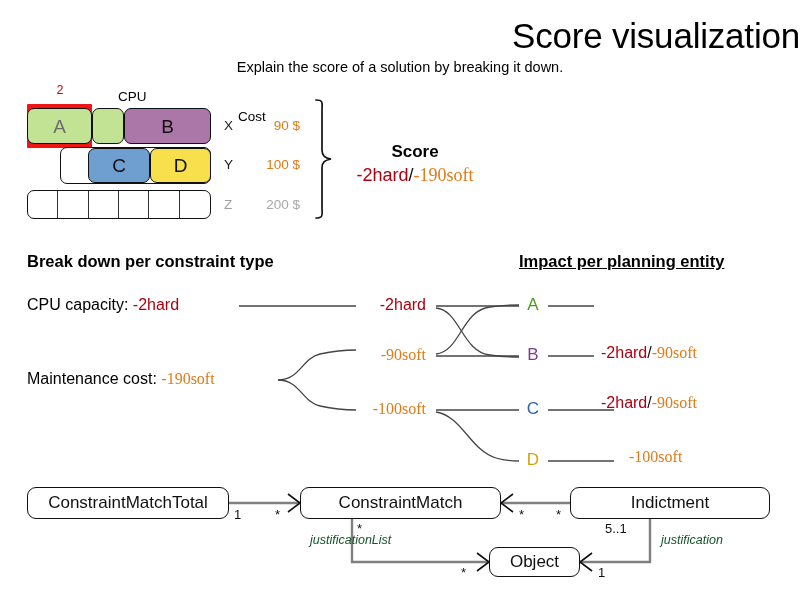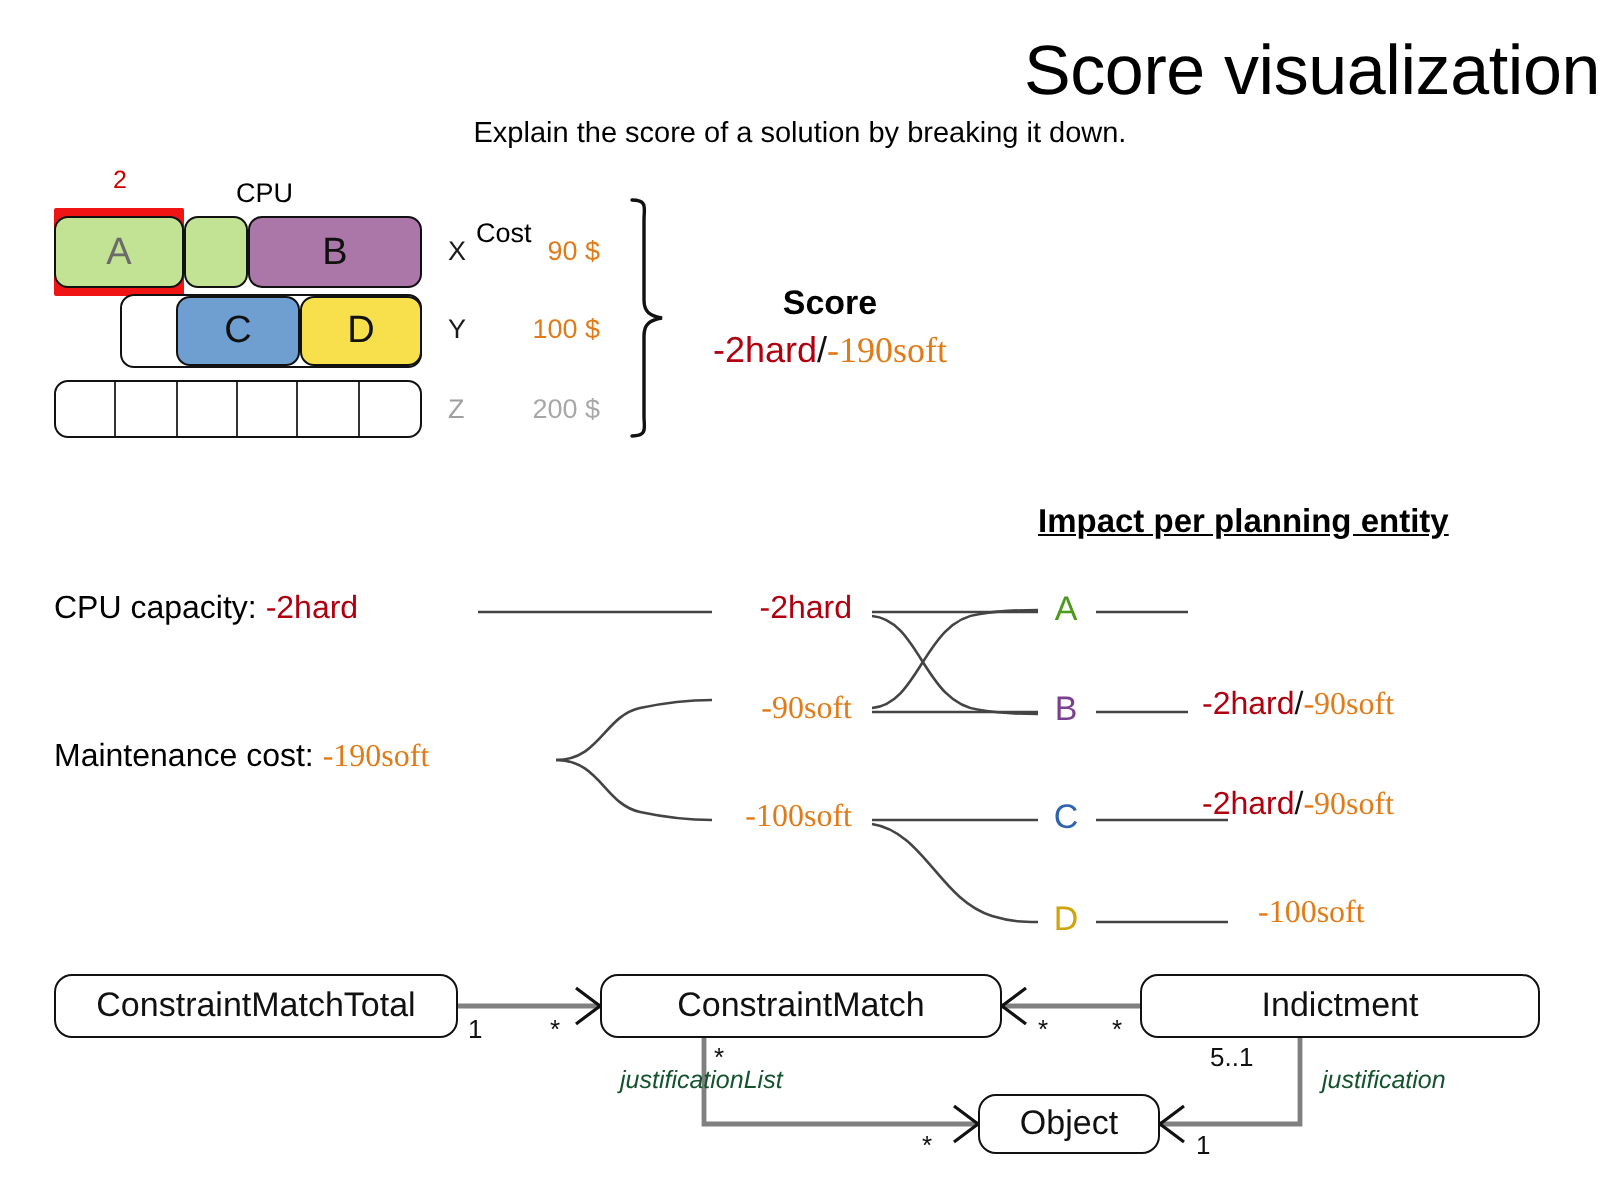--- a/index.html
+++ b/index.html
@@ -217,20 +217,21 @@
     <svg class="abs" style="left:312px; top:98px;" width="26" height="122" viewBox="0 0 26 122">
       <path d="M4 2 C 12 2, 10 6, 10 12 L 10 52 C 10 58, 13 60, 19 61 C 13 62, 10 64, 10 70 L 10 110 C 10 116, 12 120, 4 120" fill="none" stroke="#111" stroke-width="1.7" stroke-linecap="round"></path>
     </svg>
 
     <div class="abs" id="score-title" style="left:330px; top:142px; width:170px;">Score</div>
     <div class="abs" id="score-value" style="left:325px; top:165px; width:180px;">
       <span class="hard">-2hard</span><span class="slash">/</span><span class="soft">-190soft</span>
     </div>
   </div>
 
+  <div class="abs section-heading" style="left:27px; top:252px;">Break down per constraint type</div>
   <div class="abs section-heading" style="left:519px; top:252px;text-decoration:underline;">Impact per planning entity</div>
 
   <svg class="abs" style="left:0px; top:240px;" width="800" height="240" viewBox="0 0 800 240">
     <g fill="none" stroke="#444" stroke-width="1.3">
 
       <path d="M239 66 L356 66"></path>
 
       <path d="M278 140 C 300 140, 302 118, 320 114 C 334 111, 344 110, 356 110"></path>
       <path d="M278 140 C 300 140, 302 162, 320 166 C 334 169, 344 170, 356 170"></path>
 

